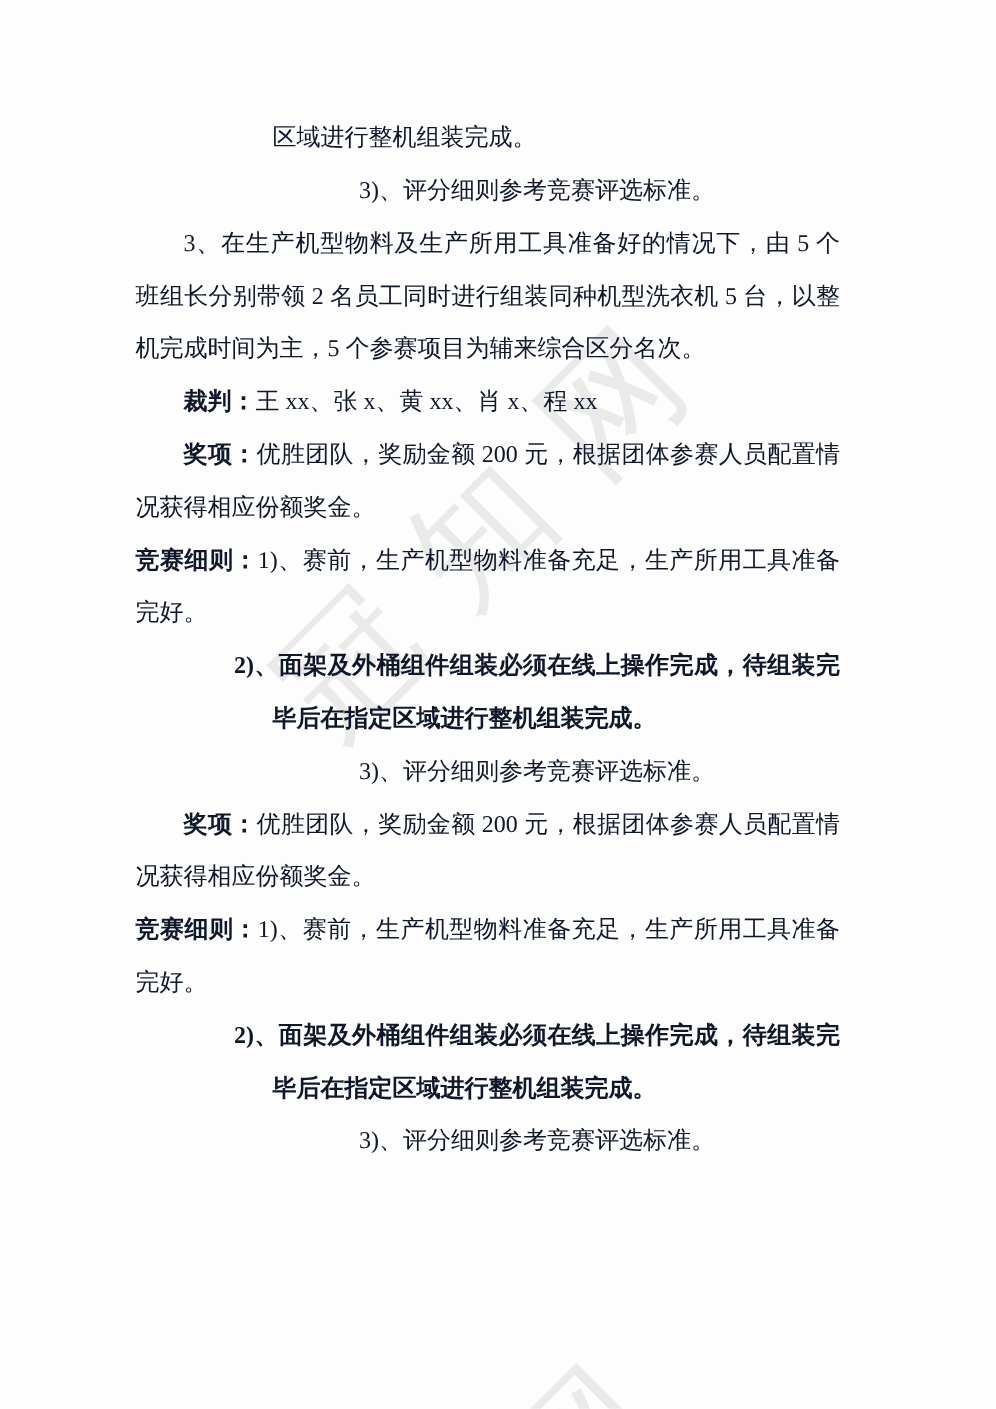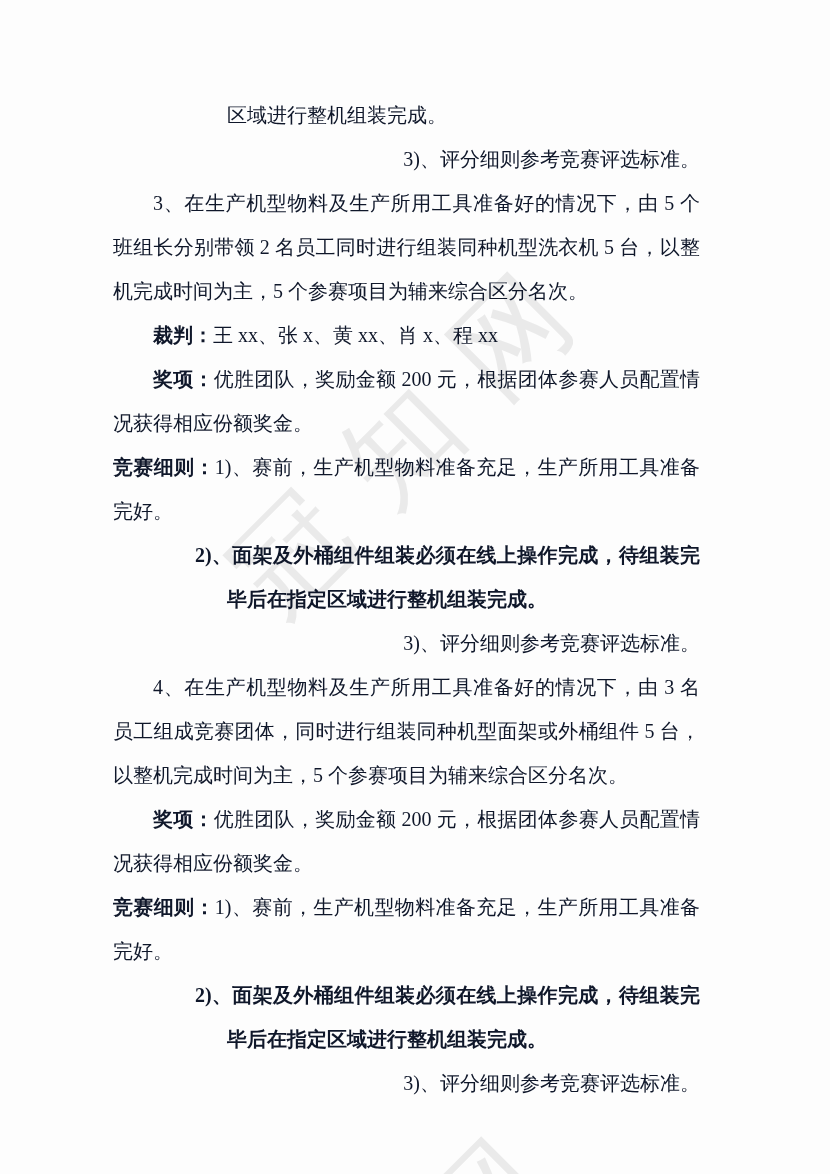--- a/index.html
+++ b/index.html
@@ -59,21 +59,21 @@
     text-align: justify;
   }
   
   p.cont {
     margin-left: 114px;
     text-align: left;
   }
   
   p.sub {
     margin-left: 82px;
-    text-align: right;
+    text-align: center;
   }
   
   p.sub-hang {
     padding-left: 114px;
     text-indent: -32px;
     font-weight: bold;
   }
   
   p.body-ind {
     text-indent: 40px;
@@ -110,21 +110,20 @@
   <p class="labeled"><span class="lbl">裁判：</span><span>王 xx、张 x、黄 xx、肖 x、程 xx</span></p>
 
   <p class="labeled"><span class="lbl">奖项：</span><span>优胜团队，奖励金额 200 元，根据团体参赛人员配置情况获得相应份额奖金。</span></p>
 
   <p class="labeled-flush"><span class="lbl">竞赛细则：</span><span>1)、赛前，生产机型物料准备充足，生产所用工具准备完好。</span></p>
 
   <p class="sub-hang">2)、面架及外桶组件组装必须在线上操作完成，待组装完毕后在指定区域进行整机组装完成。</p>
 
   <p class="sub">3)、评分细则参考竞赛评选标准。</p>
 
-  <p class="body-ind">4、在生产机型物料及生产所用工具准备好的情况下，由 3 名员工组成竞赛团体，同时进行组装同种机型面架或外桶组件 5 台，以整机完成时间为主，5 个参赛项目为辅来综合区分名次。</p>
 
 
   <p class="labeled"><span class="lbl">奖项：</span><span>优胜团队，奖励金额 200 元，根据团体参赛人员配置情况获得相应份额奖金。</span></p>
 
   <p class="labeled-flush"><span class="lbl">竞赛细则：</span><span>1)、赛前，生产机型物料准备充足，生产所用工具准备完好。</span></p>
 
   <p class="sub-hang">2)、面架及外桶组件组装必须在线上操作完成，待组装完毕后在指定区域进行整机组装完成。</p>
 
   <p class="sub">3)、评分细则参考竞赛评选标准。</p>
 

